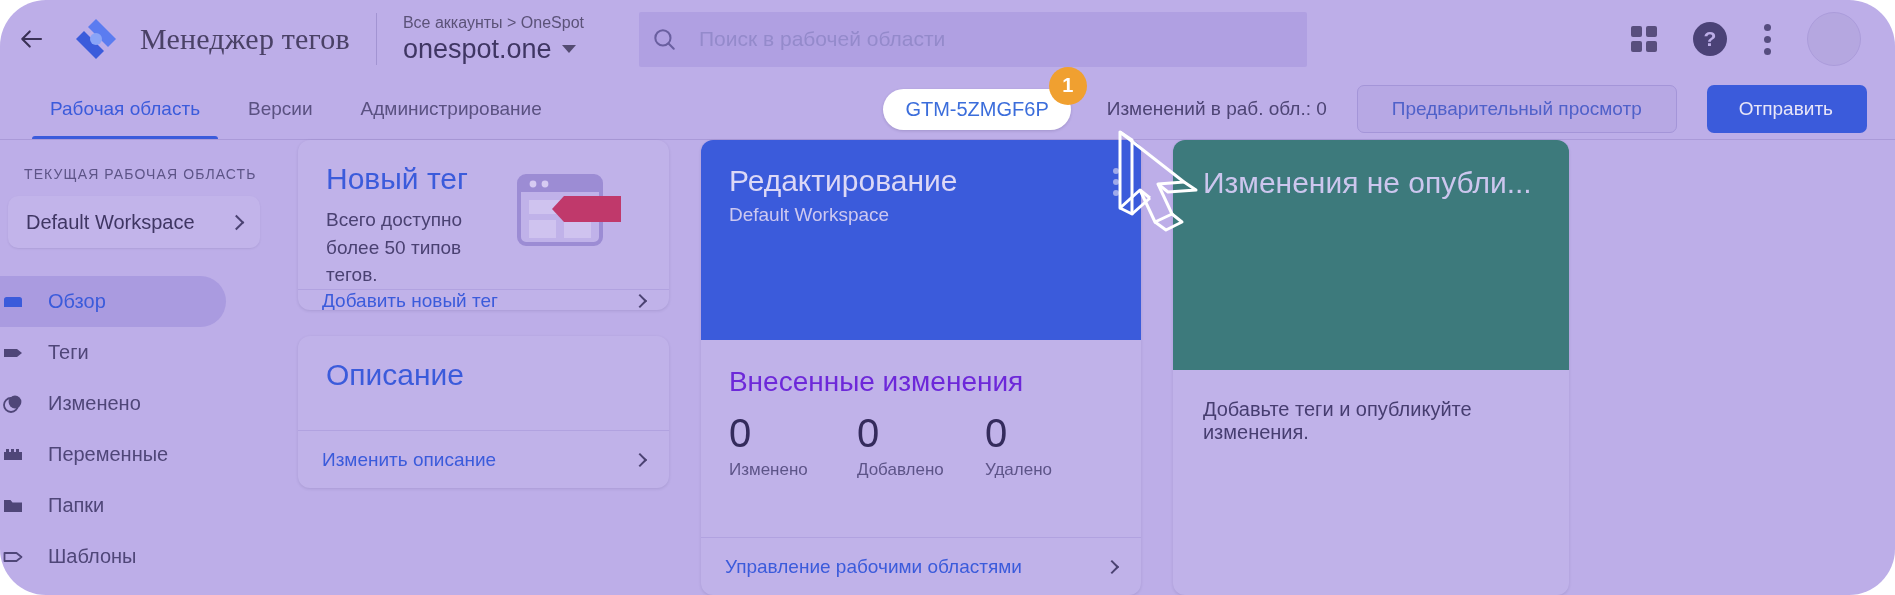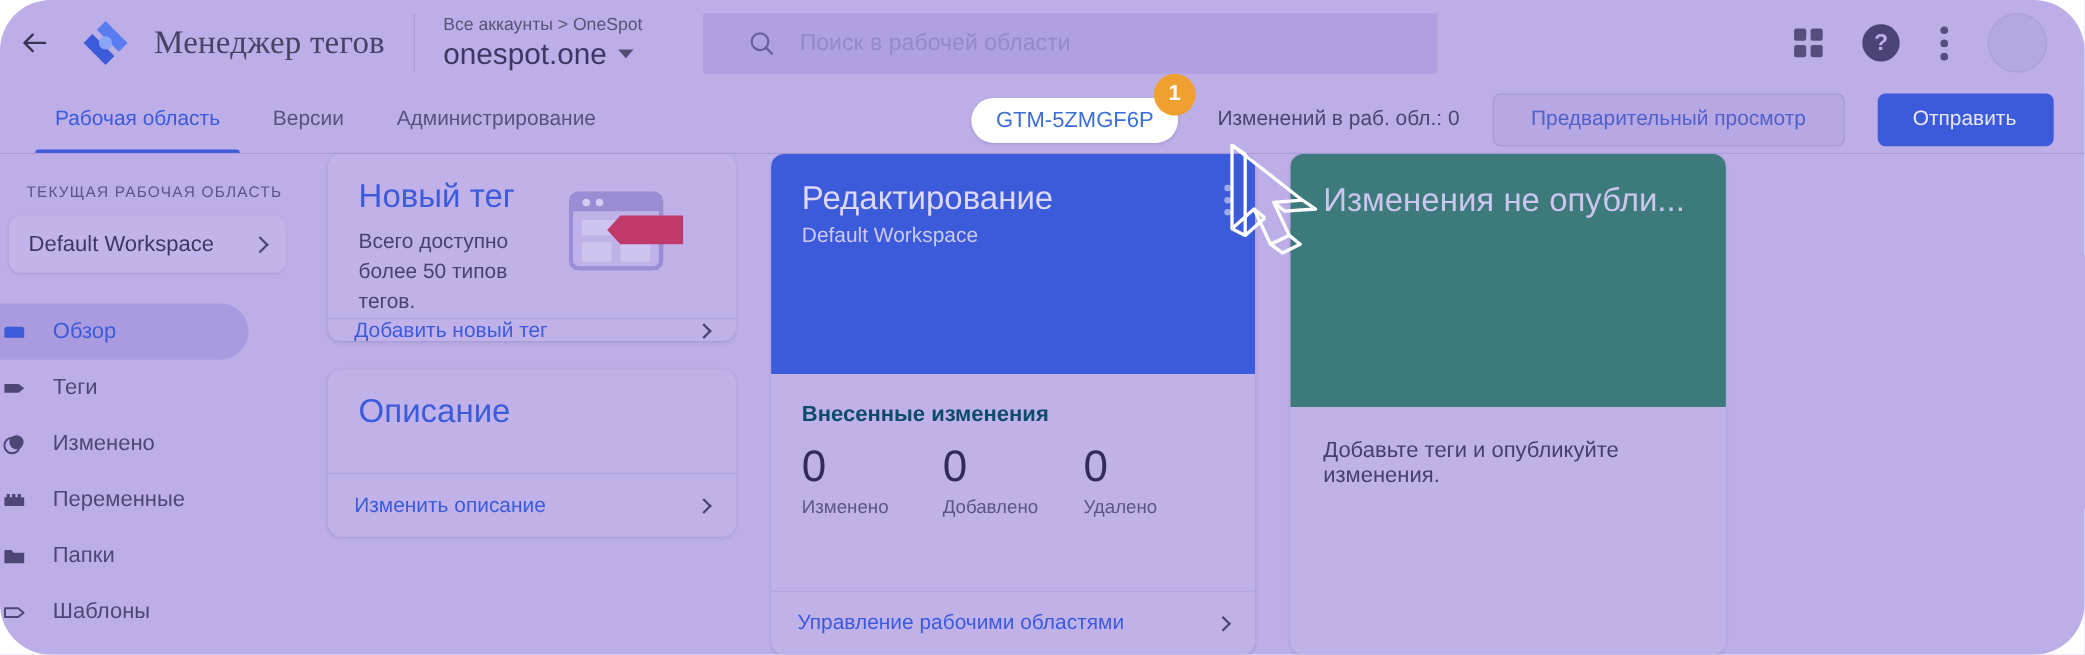--- a/index.html
+++ b/index.html
@@ -89,21 +89,21 @@
     border-top: 8px solid #544b72;
   }
 
   #search-wrap {
     margin-left: 46px;
     width: 668px; height: 55px;
     background: #b0a0e2;
     border-radius: 2px;
     display: flex;
     align-items: center;
-    padding: 0 40px;
+    padding: 0 12px;
     gap: 22px;
   }
   #search-input {
     flex: 1;
     background: transparent;
     border: none;
     outline: none;
     font-size: 21px;
     color: #4c4370;
     font-family: "Liberation Sans", sans-serif;
@@ -353,21 +353,21 @@
   #edit-hero-title { font-size: 30px; color: #dcd8f6; white-space: nowrap; }
   #edit-hero-sub { font-size: 19px; color: #cdc8f0; margin-top: 6px; white-space: nowrap; }
   #edit-more {
     position: absolute; right: 22px; top: 28px;
     display: flex; flex-direction: column; gap: 5px; align-items: center;
     cursor: pointer;
   }
   #edit-more i { width: 6px; height: 6px; border-radius: 50%; background: #9faaea; display: block; }
 
   #stats-body { flex: 1; padding: 26px 28px 0 28px; }
-  #stats-heading { font-size: 20px; color: #0c4a6e; white-space: nowrap; font-weight: bold; }
+  #stats-heading { font-size: 28px; color: #6d28d9; white-space: nowrap; }
   #stats-row { display: flex; margin-top: 14px; }
   .stat { width: 128px; }
   .stat-num { font-size: 40px; color: #342b5c; line-height: 1.05; }
   .stat-lbl { font-size: 17px; color: #5d5488; margin-top: 6px; white-space: nowrap; }
 
   
   #card-unpublished { height: 455px; display: flex; flex-direction: column; }
   #unpub-hero {
     height: 230px;
     background: #3d7a7c;

